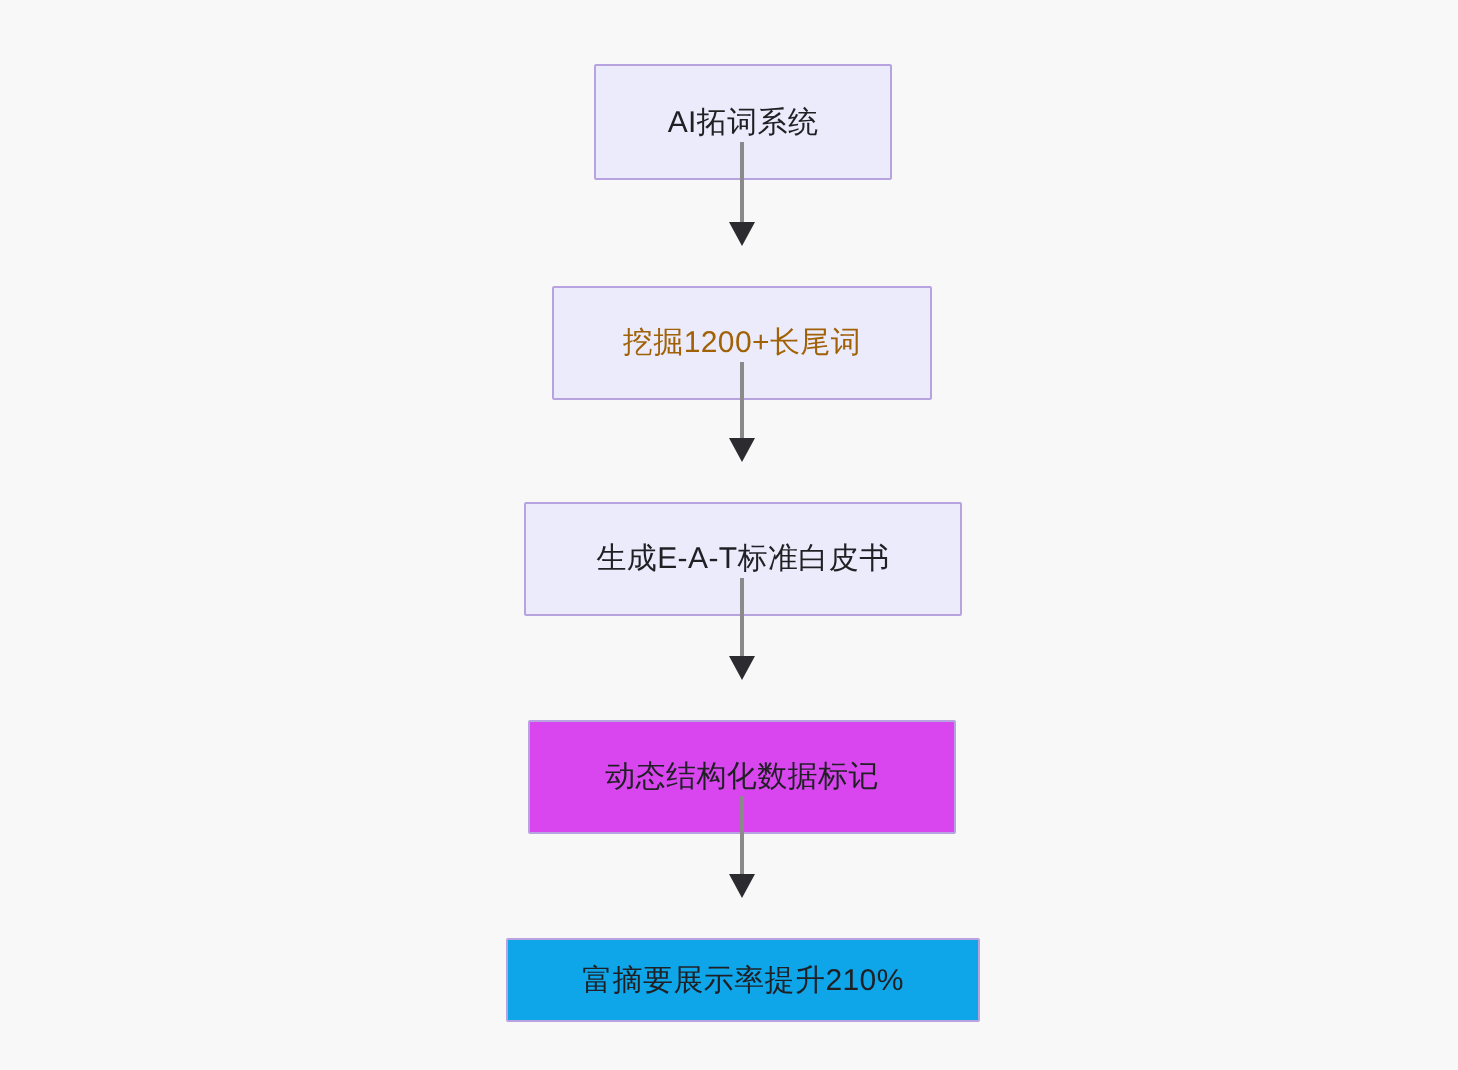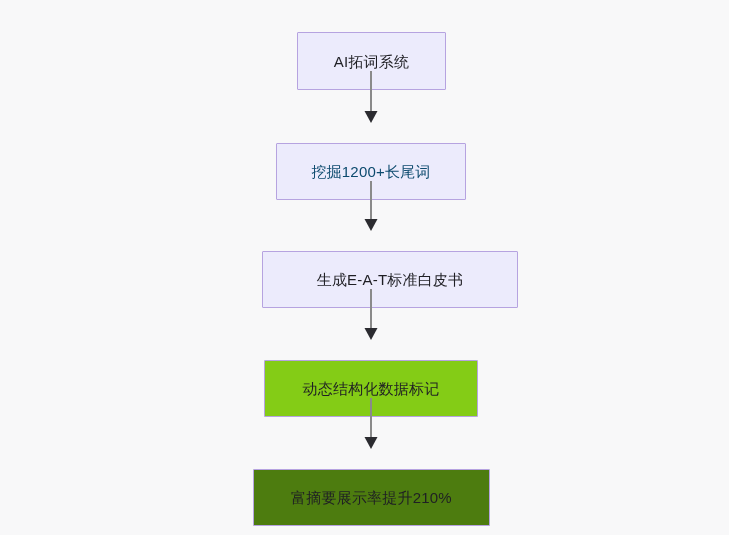--- a/index.html
+++ b/index.html
@@ -56,50 +56,50 @@
     <span class="node-label">AI拓词系统</span>
   </div>
 
   <div class="flow-edge" id="edge-1" style="left: 359px; top: 71px; height: 53px;">
     <svg width="24" height="53" viewBox="0 0 24 53" xmlns="http://www.w3.org/2000/svg">
       <line x1="12" y1="0" x2="12" y2="43" stroke="#8a8a8a" stroke-width="2"></line>
       <polygon points="12,52 5.5,40 18.5,40" fill="#2b2b30"></polygon>
     </svg>
   </div>
 
-  <div class="flow-node" id="node-2" style="left: 276px; top: 124px; width: 190px; height: 57px; background: rgb(236, 235, 252); border-color: rgb(182, 163, 224); color: #0c4a6e;">
+  <div class="flow-node" id="node-2" style="left: 276px; top: 124px; width: 190px; height: 57px; background: rgb(236, 235, 252); border-color: rgb(182, 163, 224); color: #a16207;">
     <span class="node-label">挖掘1200+长尾词</span>
   </div>
 
   <div class="flow-edge" id="edge-2" style="left: 359px; top: 181px; height: 51px;">
     <svg width="24" height="51" viewBox="0 0 24 51" xmlns="http://www.w3.org/2000/svg">
       <line x1="12" y1="0" x2="12" y2="41" stroke="#8a8a8a" stroke-width="2"></line>
       <polygon points="12,50 5.5,38 18.5,38" fill="#2b2b30"></polygon>
     </svg>
   </div>
 
-  <div class="flow-node" id="node-3" style="left: 262px; top: 232px; width: 256px; height: 57px; background: rgb(236, 235, 252); border-color: rgb(182, 163, 224); color: rgb(31, 31, 36);">
+  <div class="flow-node" id="node-3" style="left: 262px; top: 232px; width: 219px; height: 57px; background: rgb(236, 235, 252); border-color: rgb(182, 163, 224); color: rgb(31, 31, 36);">
     <span class="node-label">生成E-A-T标准白皮书</span>
   </div>
 
   <div class="flow-edge" id="edge-3" style="left: 359px; top: 289px; height: 52px;">
     <svg width="24" height="52" viewBox="0 0 24 52" xmlns="http://www.w3.org/2000/svg">
       <line x1="12" y1="0" x2="12" y2="42" stroke="#8a8a8a" stroke-width="2"></line>
       <polygon points="12,51 5.5,39 18.5,39" fill="#2b2b30"></polygon>
     </svg>
   </div>
 
-  <div class="flow-node" id="node-4" style="left: 264px; top: 341px; width: 214px; height: 57px; background: #84cc16; border-color: rgb(182, 163, 224); color: rgb(31, 31, 36);">
+  <div class="flow-node" id="node-4" style="left: 264px; top: 341px; width: 214px; height: 57px; background: #d946ef; border-color: rgb(182, 163, 224); color: rgb(31, 31, 36);">
     <span class="node-label">动态结构化数据标记</span>
   </div>
 
   <div class="flow-edge" id="edge-4" style="left: 359px; top: 398px; height: 52px;">
     <svg width="24" height="52" viewBox="0 0 24 52" xmlns="http://www.w3.org/2000/svg">
       <line x1="12" y1="0" x2="12" y2="42" stroke="#8a8a8a" stroke-width="2"></line>
       <polygon points="12,51 5.5,39 18.5,39" fill="#2b2b30"></polygon>
     </svg>
   </div>
 
-  <div class="flow-node" id="node-5" style="left: 253px; top: 450px; width: 237px; height: 57px; background: #4d7c0f; border-color: rgb(182, 163, 224); color: rgb(31, 31, 36);">
+  <div class="flow-node" id="node-5" style="left: 253px; top: 450px; width: 237px; height: 42px; background: #0ea5e9; border-color: rgb(182, 163, 224); color: rgb(31, 31, 36);">
     <span class="node-label">富摘要展示率提升210%</span>
   </div>
 
 </div>
 
 </body></html>

